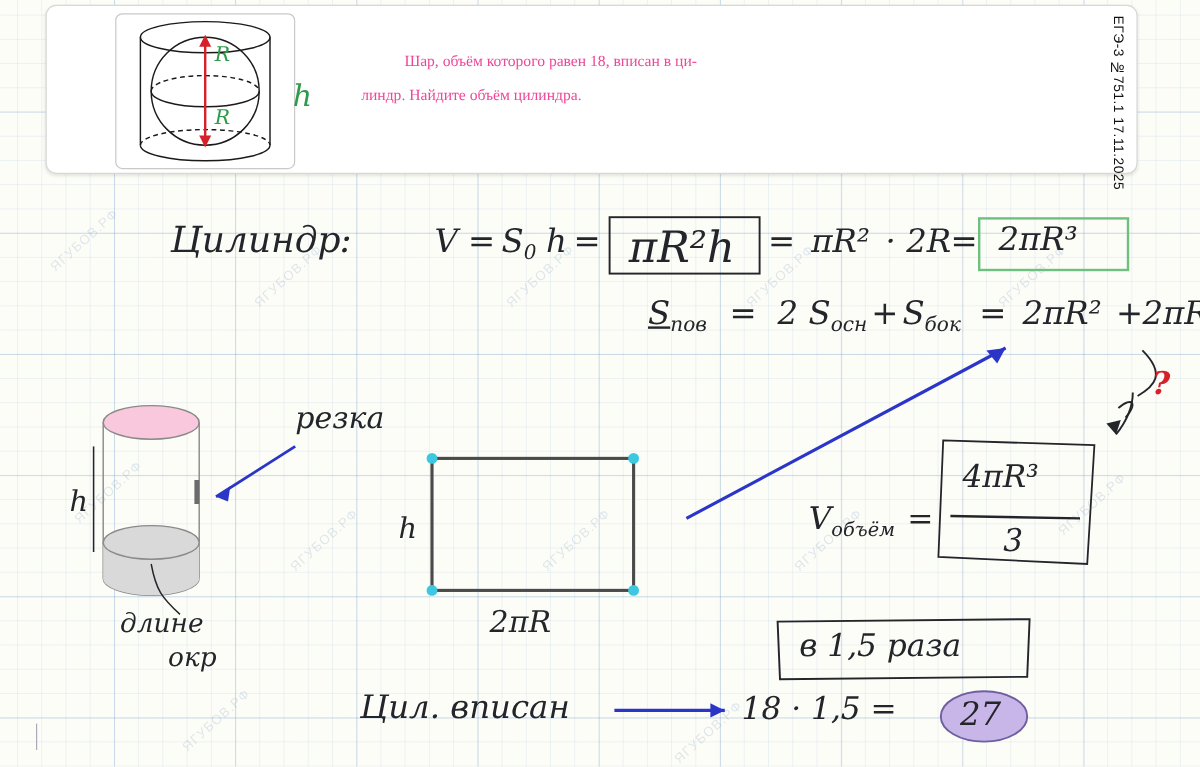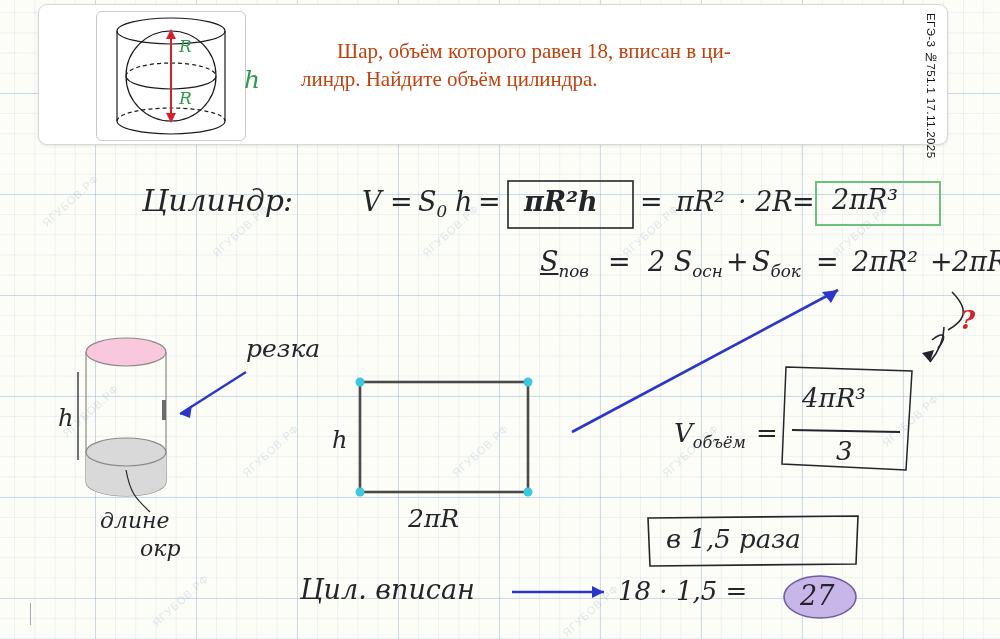--- a/index.html
+++ b/index.html
@@ -27,21 +27,21 @@
   }
   
   #task-card{
     position:absolute;left:38px;top:4px;width:908px;height:139px;
     background:#ffffff;border:1px solid #d8d8d8;border-radius:9px;
     box-shadow:0 1px 3px rgba(0,0,0,.10);
   }
   #task-text{
     position:absolute;left:262px;top:32px;width:490px;
     font-family:"Liberation Serif", serif;
-    font-size:21px;line-height:28px;color:#c2410c;
+    font-size:13px;line-height:28px;color:#ec4899;
     text-align:justify;text-align-last:left;
   }
   #task-text .indent{display:inline-block;width:36px;}
   
   #figure-box{
     position:absolute;left:57px;top:6px;width:148px;height:128px;
     border:1px solid #c9c9c9;border-radius:6px;background:#fff;
   }
   
   #stamp{
@@ -177,21 +177,21 @@
   <ellipse cx="820" cy="597" rx="36" ry="21" fill="#c9b6e8" stroke="#6d5fa0" stroke-width="1.6"></ellipse>
 </svg>
 
 <span class="hw" style="left:142px;top:183px;font-size:30px;">Цилиндр</span>
 <span class="hw" style="left:283px;top:183px;font-size:30px;">:</span>
 
 <span class="hw" style="left:362px;top:186px;font-size:27px;">V =</span>
 <span class="hw" style="left:418px;top:186px;font-size:27px;"><span>S</span><span class="sub">0</span></span>
 <span class="hw" style="left:455px;top:186px;font-size:27px;">h</span>
 <span class="hw" style="left:478px;top:186px;font-size:27px;">=</span>
-<span class="hw" style="left:524px;top:186px;font-size:27px;font-weight:bold;">πR²h</span>
+<span class="hw" style="left:524px;top:186px;font-size:36px;">πR²h</span>
 <span class="hw" style="left:640px;top:186px;font-size:27px;">=</span>
 <span class="hw" style="left:676px;top:186px;font-size:27px;">πR²</span>
 <span class="hw" style="left:738px;top:186px;font-size:27px;">· 2R</span>
 <span class="hw" style="left:792px;top:186px;font-size:27px;">=</span>
 <span class="hw" style="left:832px;top:184px;font-size:27px;">2πR³</span>
 
 <span class="hw" style="left:540px;top:246px;font-size:27px;text-decoration:underline;"><span>S</span><span class="sub">пов</span></span>
 <span class="hw" style="left:608px;top:246px;font-size:27px;">=</span>
 <span class="hw" style="left:648px;top:246px;font-size:27px;"><span>2 S</span><span class="sub">осн</span></span>
 <span class="hw" style="left:726px;top:246px;font-size:27px;">+</span>

